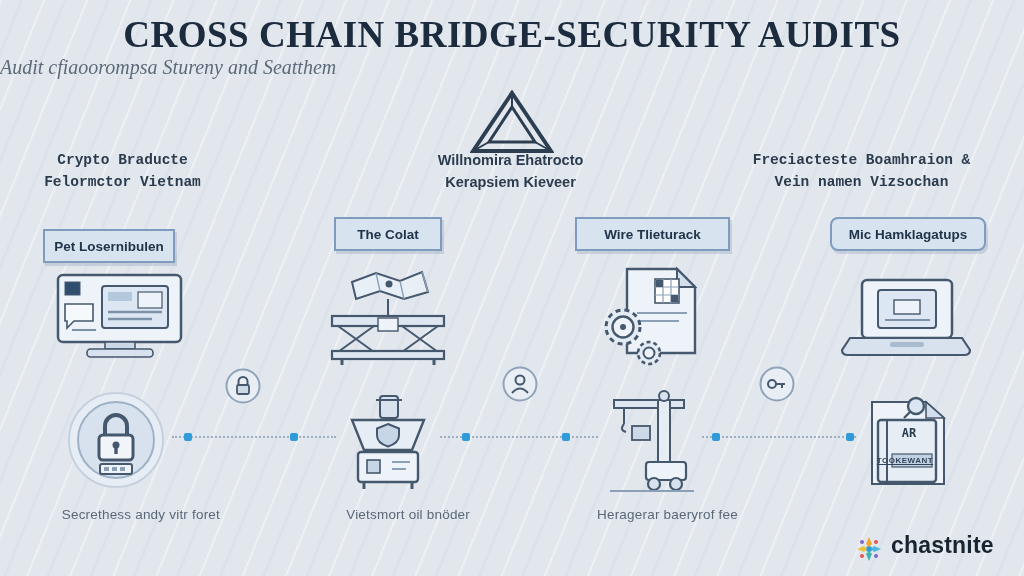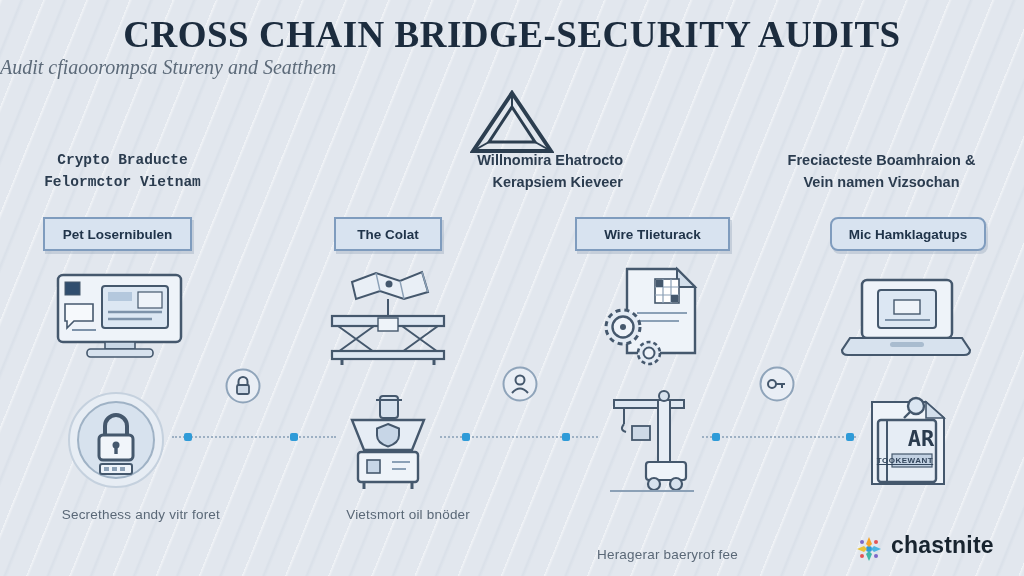--- a/index.html
+++ b/index.html
@@ -38,21 +38,21 @@
   .illo svg{ width:100%; height:100%; display:block; }
   .connector{ position:absolute; top:436px; height:2px; border-top:2px dotted #9db0c3; }
   .cdot{ position:absolute; top:-5px; width:8px; height:8px; border-radius:2px; background:#2f9bd8; }
   .node{ position:absolute; width:38px; height:38px; }
   .node svg{ width:100%; height:100%; display:block; }
   .caption{
     position:absolute; top:507px; text-align:right; font-size:13.5px; color:#5a6877; letter-spacing:.2px;
   }
   .booktext-ar{
     position:absolute; left:20px; top:36px; width:58px; text-align:center;
-    font-family:"DejaVu Sans Mono", monospace; font-weight:700; font-size:22px; color:#2b3c4f;margin-left:12px;
+    font-family:"DejaVu Sans Mono", monospace; font-weight:700; font-size:12px; color:#2b3c4f;
   }
   .booktext-sub{
     position:absolute; left:14px; top:66px; width:62px; text-align:center;
     font-weight:700; font-size:8px; letter-spacing:.5px; color:#33465c; text-transform:uppercase;text-decoration:underline;
   }
   .brand-icon{ position:absolute; left:855px; top:535px; width:28px; height:28px; }
   .brand-icon svg{ width:100%; height:100%; display:block; }
   .brand-name{
     position:absolute; left:891px; top:532px; font-size:23px; font-weight:700;
     color:#18242f; letter-spacing:.2px;
@@ -71,26 +71,26 @@
       <polygon points="42,3 81,61 3,61" fill="none" stroke="#2c3e50" stroke-width="4"></polygon>
       <polygon points="42,17 65,52 19,52" fill="none" stroke="#2c3e50" stroke-width="3"></polygon>
       <line x1="42" y1="3" x2="42" y2="17" stroke="#2c3e50" stroke-width="2"></line>
       <line x1="3" y1="61" x2="19" y2="52" stroke="#2c3e50" stroke-width="2"></line>
       <line x1="81" y1="61" x2="65" y2="52" stroke="#2c3e50" stroke-width="2"></line>
     </svg>
   </div>
 
   <div class="colhead" style="left:15px; width:215px;font-family:Liberation Mono, monospace;">Crypto Braducte
 Felormctor Vietnam</div>
-  <div class="colhead" style="left:398px; width:225px;text-align:right;">Willnomira Ehatrocto
+  <div class="colhead" style="left:398px; width:225px;">Willnomira Ehatrocto
 Kerapsiem Kieveer</div>
-  <div class="colhead" style="left:764px; width:235px;">Freciacteste Boamhraion &amp;
+  <div class="colhead" style="left:744px; width:235px;font-family:Liberation Mono, monospace;">Freciacteste Boamhraion &amp;
 Vein namen Vizsochan</div>
 
-  <div class="stepbox" style="left:43px; width:149px;">Pet Losernibulen</div>
+  <div class="stepbox" style="left:43px; width:132px;margin-top:12px;">Pet Losernibulen</div>
   <div class="stepbox" style="left:575px; width:155px;">Wire Tlieturack</div>
   <div class="stepbox" style="left:334px; width:108px;">The Colat</div>
   <div class="stepbox" style="left:830px; width:156px;border-radius:8px;">Mic Hamklagatups</div>
 
   <div class="illo" style="left:52px; top:272px; width:135px; height:92px;">
     <svg viewBox="0 0 135 92">
       <rect x="6" y="3" width="123" height="67" rx="5" fill="#eef3f9" stroke="#45586d" stroke-width="2.5"></rect>
       <rect x="13" y="10" width="15" height="13" fill="#2f4d6e" stroke="#45586d" stroke-width="1"></rect>
       <path d="M13 32 h28 v17 h-19 l-7 7 v-7 h-2 z" fill="#f6f9fc" stroke="#45586d" stroke-width="1.6"></path>
       <rect x="50" y="14" width="66" height="42" rx="3" fill="#dce7f3" stroke="#45586d" stroke-width="2"></rect>
@@ -238,21 +238,21 @@
       <circle cx="56" cy="16" r="8" fill="#dbe6f2" stroke="#45586d" stroke-width="2.4"></circle>
       <line x1="50" y1="22" x2="44" y2="28" stroke="#45586d" stroke-width="2.4"></line>
       <rect x="32" y="64" width="40" height="13" fill="#c2d1e2" stroke="#45586d" stroke-width="1.2"></rect>
     </svg>
     <div class="booktext-ar">AR</div>
     <div class="booktext-sub">Tookewant</div>
   </div>
 
   <div class="caption" style="left:20px; width:200px;">Secrethess andy vitr foret</div>
   <div class="caption" style="left:300px; width:170px;">Vietsmort oil bnöder</div>
-  <div class="caption" style="left:572px; width:166px;margin-top:40px;">Heragerar baeryrof fee</div>
+  <div class="caption" style="left:572px; width:166px;">Heragerar baeryrof fee</div>
 
   <div class="brand-icon">
     <svg viewBox="0 0 28 28">
       <circle cx="14" cy="14" r="3" fill="#2f9bd8"></circle>
       <path d="M14 2 L17 9 L14 12 L11 9 Z" fill="#f6a52c"></path>
       <path d="M26 14 L19 17 L16 14 L19 11 Z" fill="#4db6e2"></path>
       <path d="M14 26 L11 19 L14 16 L17 19 Z" fill="#3fb7a8"></path>
       <path d="M2 14 L9 11 L12 14 L9 17 Z" fill="#e8c33a"></path>
       <circle cx="21" cy="7" r="2" fill="#e25555"></circle>
       <circle cx="7" cy="21" r="2" fill="#e25555"></circle>

